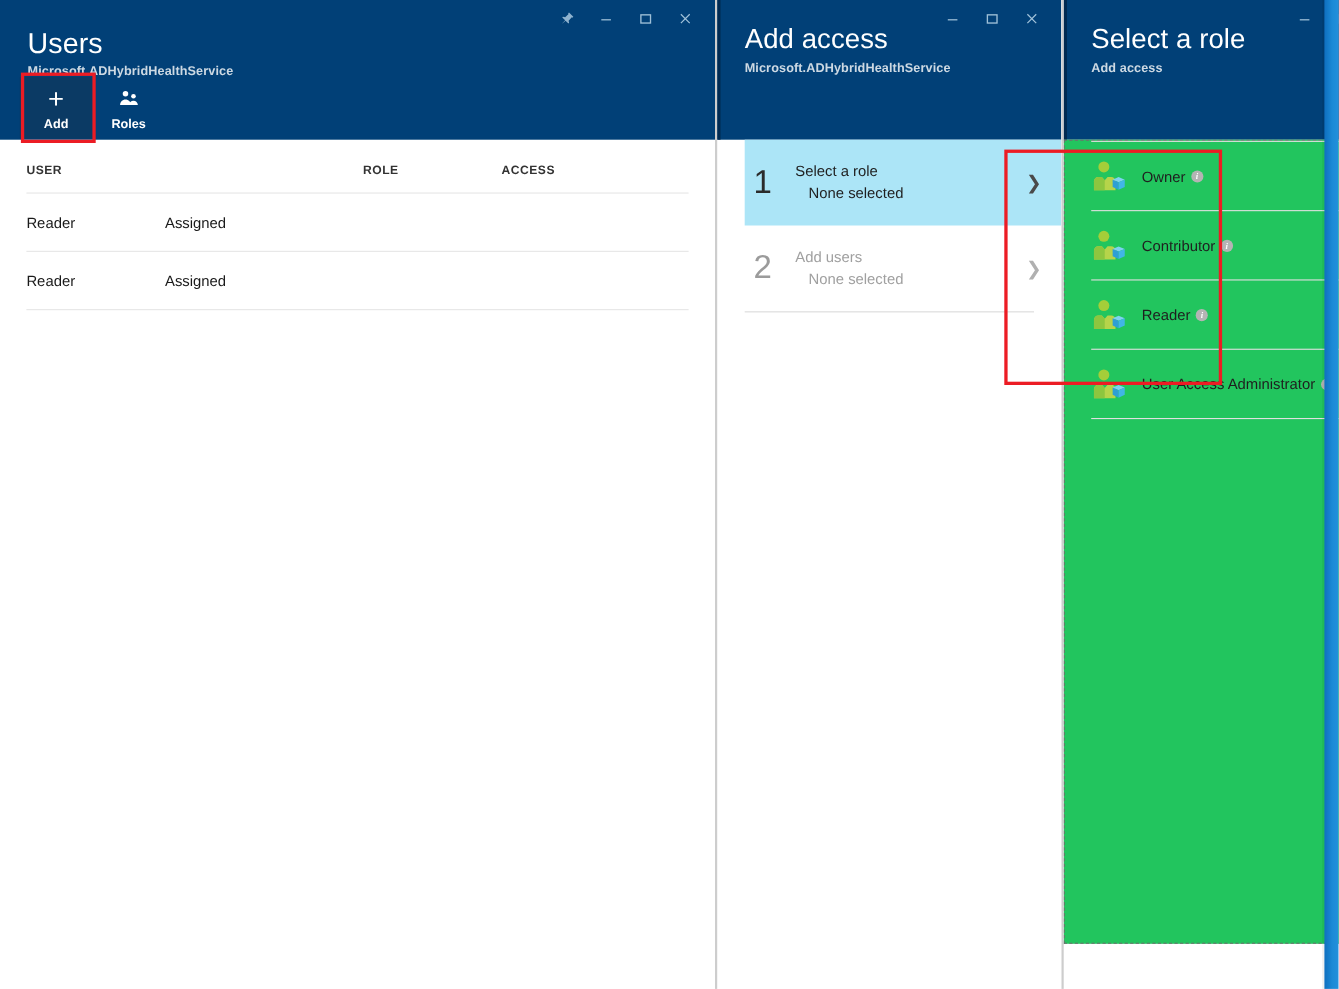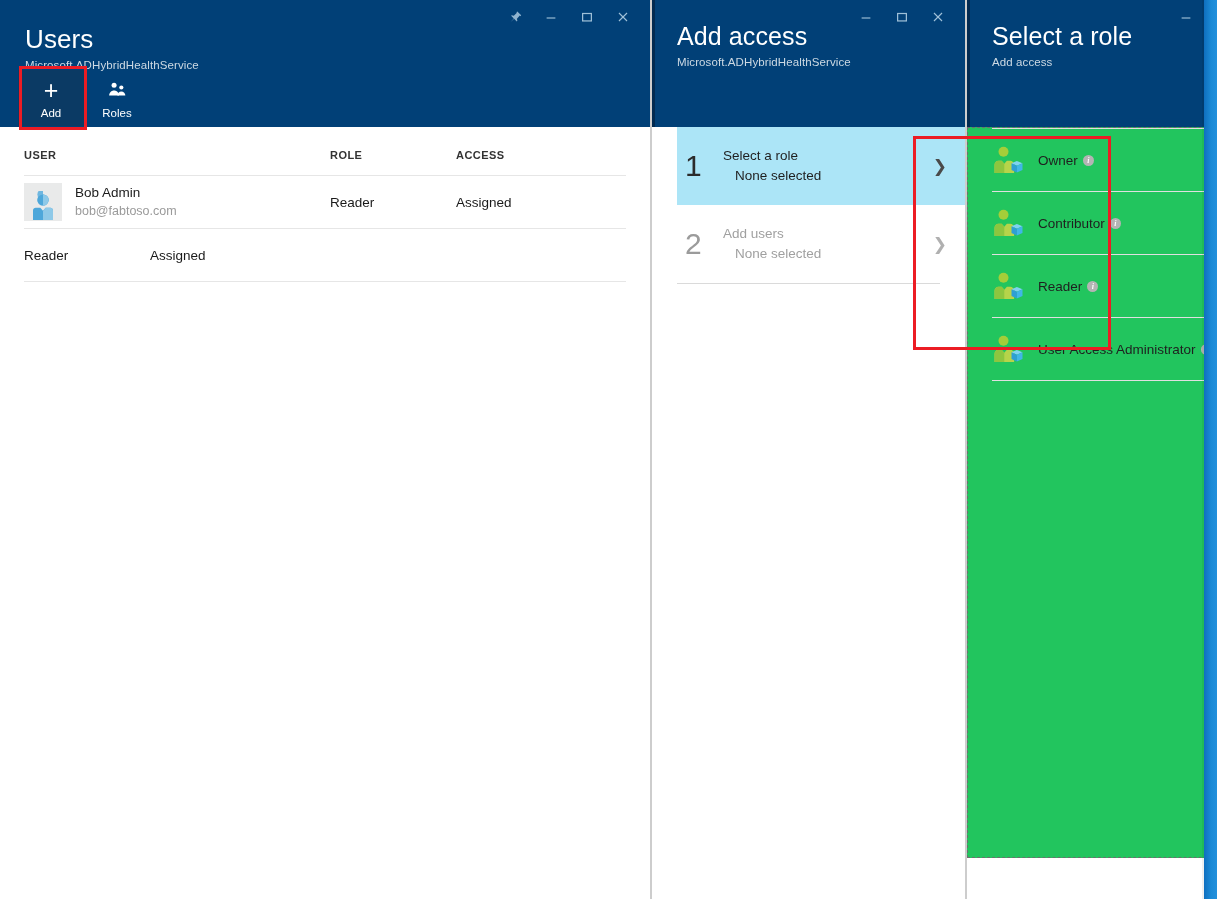--- a/index.html
+++ b/index.html
@@ -65,20 +65,21 @@
     padding-left: 25px;
     padding-top: 26px;
     color: #ffffff;
   }
   .blade-subtitle {
     font-size: 11.5px;
     padding-left: 25px;
     padding-top: 7px;
     color: #cdd9e3;
     letter-spacing: 0.1px;
+    font-weight: bold;
   }
 
   
   #blade-users { width: 650px; }
   #blade-users .blade-header { height: 127px; }
   .toolbar {
     position: absolute;
     left: 18px;
     top: 70px;
     display: flex;
@@ -105,20 +106,21 @@
   }
   .tool-plus {
     font-size: 25px;
     line-height: 22px;
     font-weight: 400;
   }
   .tool-label {
     font-size: 11.5px;
     margin-top: 4px;
     line-height: 13px;
+    font-weight: bold;
   }
   .redbox {
     position: absolute;
     border: 3px solid #ec1c24;
     box-sizing: border-box;
     pointer-events: none;
     z-index: 30;
   }
   #redbox-add { left: 19px; top: 66px; width: 68px; height: 64px; }
 
@@ -367,36 +369,20 @@
 
     <div class="blade-body">
       <div class="users-table">
         <div class="users-head">
           <div class="col-user">USER</div>
           <div class="col-role">ROLE</div>
           <div class="col-access">ACCESS</div>
         </div>
 
         <div class="users-row">
-          <div class="user-cell">
-            <div class="avatar">
-              <svg width="26" height="30" viewBox="0 0 26 30">
-                <circle cx="13" cy="9" r="5.6" fill="#6fb7e0"></circle>
-                <path d="M13 9a5.6 5.6 0 0 1 0-11.2z" fill="#6fb7e0"></path>
-                <circle cx="13" cy="9" r="5.6" fill="#4da7da"></circle>
-                <path d="M13 3.4a5.6 5.6 0 0 1 0 11.2z" fill="#8ec9e8"></path>
-                <path d="M3 29v-9.6c0-1.4 1.2-2.6 2.7-2.6h4.6L13 19.8l2.7-3h4.6c1.5 0 2.7 1.2 2.7 2.6V29z" fill="#4da7da"></path>
-                <path d="M13 19.8l2.7-3h4.6c1.5 0 2.7 1.2 2.7 2.6V29H13z" fill="#8ec9e8"></path>
-              </svg>
-            </div>
-            <div class="user-names">
-              <div class="user-name">Bob Admin</div>
-              <div class="user-mail">bob@fabtoso.com</div>
-            </div>
-          </div>
           <div class="col-role">Reader</div>
           <div class="col-access">Assigned</div>
         </div>
 
         <div class="users-row">
           <div class="col-role">Reader</div>
           <div class="col-access">Assigned</div>
         </div>
       </div>
     </div>

